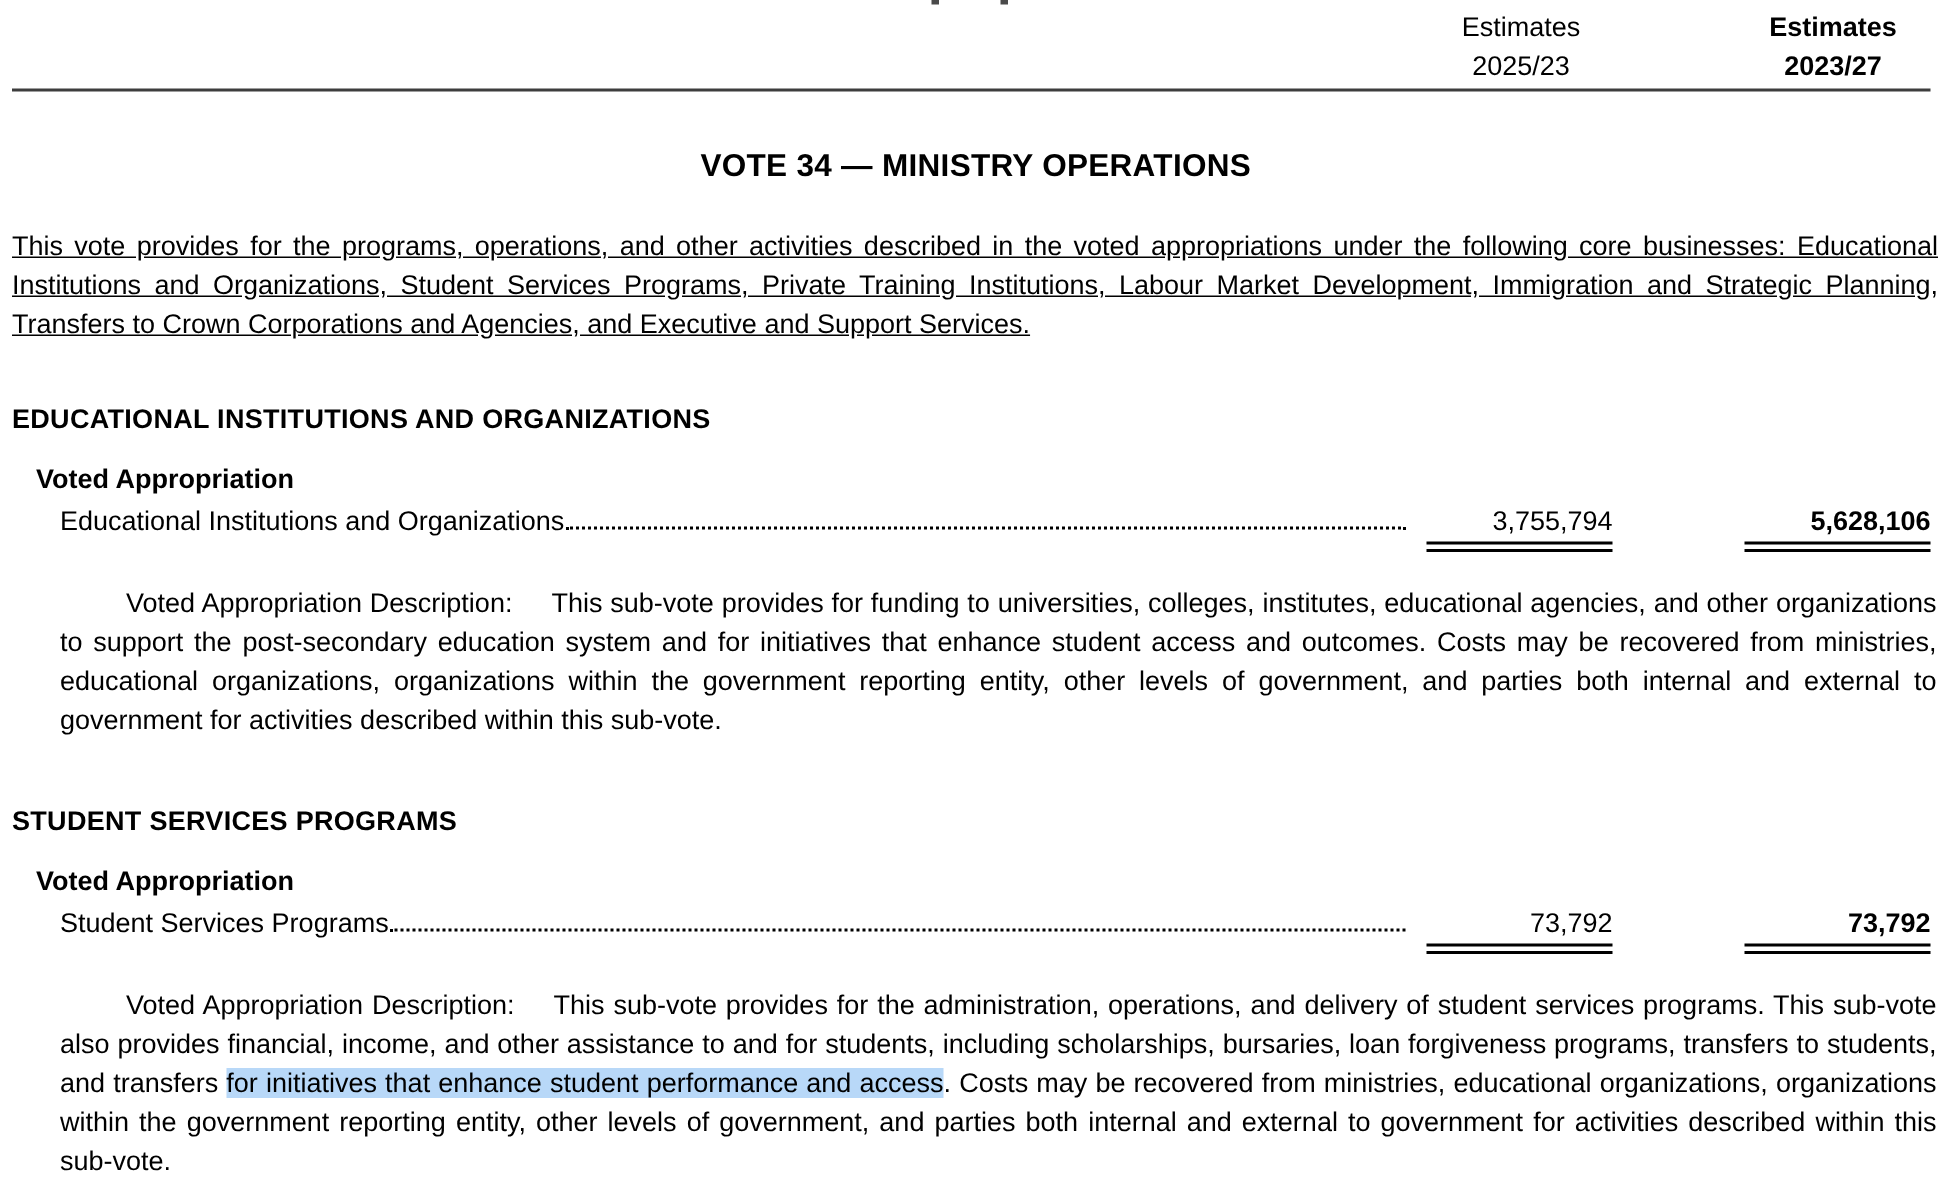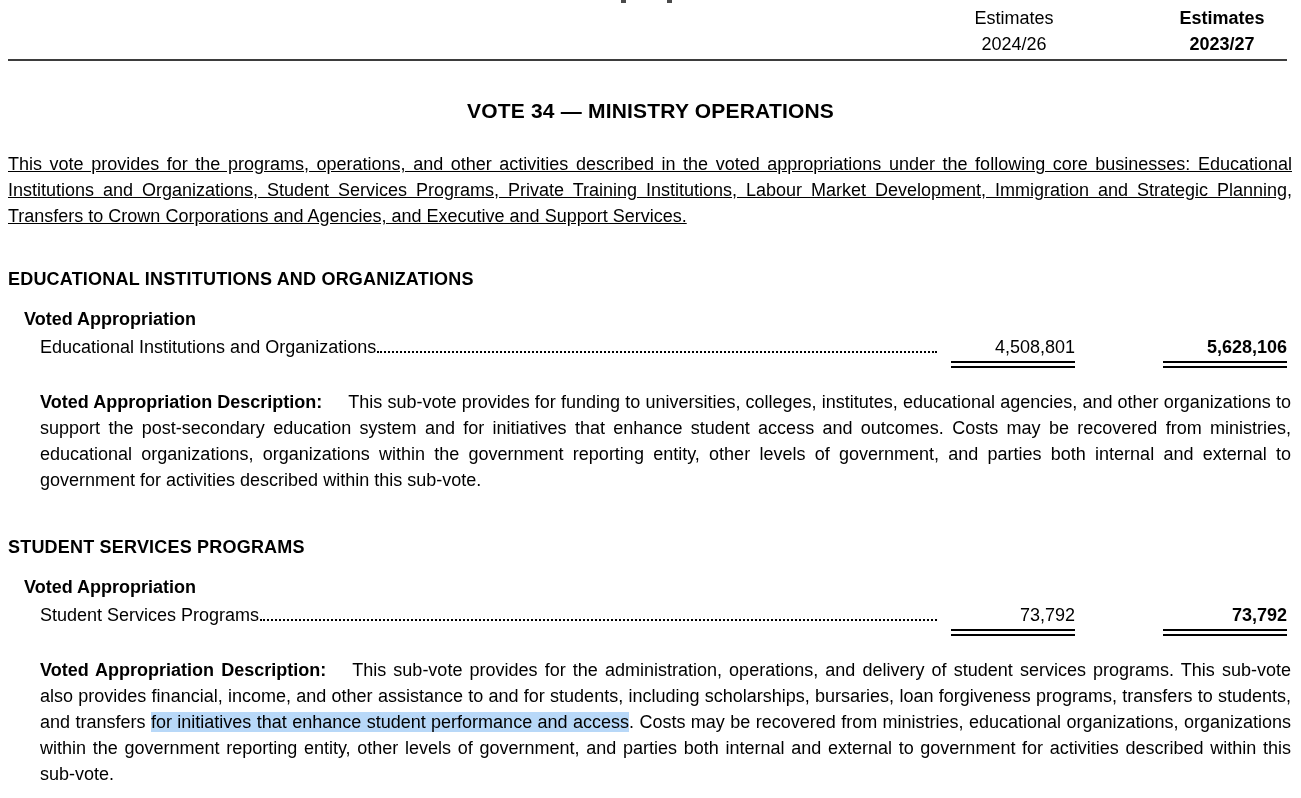--- a/index.html
+++ b/index.html
@@ -93,36 +93,36 @@
     right: 0;
     top: calc(100% + 3px);
     width: 124px;
     height: 7px;
     border-top: 2px solid var(--dbl-rule, #000);
     border-bottom: 2px solid var(--dbl-rule, #000);
   }
 
   
   .desc { margin: 31px 10px 0 40px; }
-  .desc .desc-label { font-weight: 700; }
+  .desc .desc-label { font-weight: 400; margin-left: 44px; }
   .tab-gap { display: inline-block; width: 26px; }
   .highlight { background: var(--highlight, #b8d8f8); }
 </style>
 </head>
 <body>
 
 <div class="page">
 
   <div class="artifact a1"></div>
   <div class="artifact a2"></div>
 
   <div class="col-headers">
     <div class="col-head">
       <div>Estimates</div>
-      <div>2024/26</div>
+      <div>2025/23</div>
     </div>
     <div class="col-head bold">
       <div>Estimates</div>
       <div>2023/27</div>
     </div>
   </div>
 
   <div class="top-rule"></div>
 
   <h1 class="vote-title">VOTE 34 — MINISTRY OPERATIONS</h1>
@@ -130,21 +130,21 @@
   <p class="para intro">This vote provides for the programs, operations, and other activities described in the voted appropriations under the following core businesses: Educational Institutions and Organizations, Student Services Programs, Private Training Institutions, Labour Market Development, Immigration and Strategic Planning, Transfers to Crown Corporations and Agencies, and Executive and Support Services.</p>
 
   <section class="sec1">
     <h2 class="section-heading">EDUCATIONAL INSTITUTIONS AND ORGANIZATIONS</h2>
     <h3 class="subheading">Voted Appropriation</h3>
 
     <div class="approp-row">
       <span class="row-label">Educational Institutions and Organizations</span>
       <span class="leader"></span>
       <span class="amount-col">
-        <span>4,508,801</span>
+        <span>3,755,794</span>
         <span class="dbl-rule"></span>
       </span>
       <span class="amount-col bold">
         <span>5,628,106</span>
         <span class="dbl-rule"></span>
       </span>
     </div>
 
     <p class="para desc">
       <span class="desc-label">Voted Appropriation Description:</span><span class="tab-gap"></span><span>This sub-vote provides for funding to universities, colleges, institutes, educational agencies, and other organizations to support the post-secondary education system and for initiatives that enhance student access and outcomes. Costs may be recovered from ministries, educational organizations, organizations within the government reporting entity, other levels of government, and parties both internal and external to government for activities described within this sub-vote.</span>

